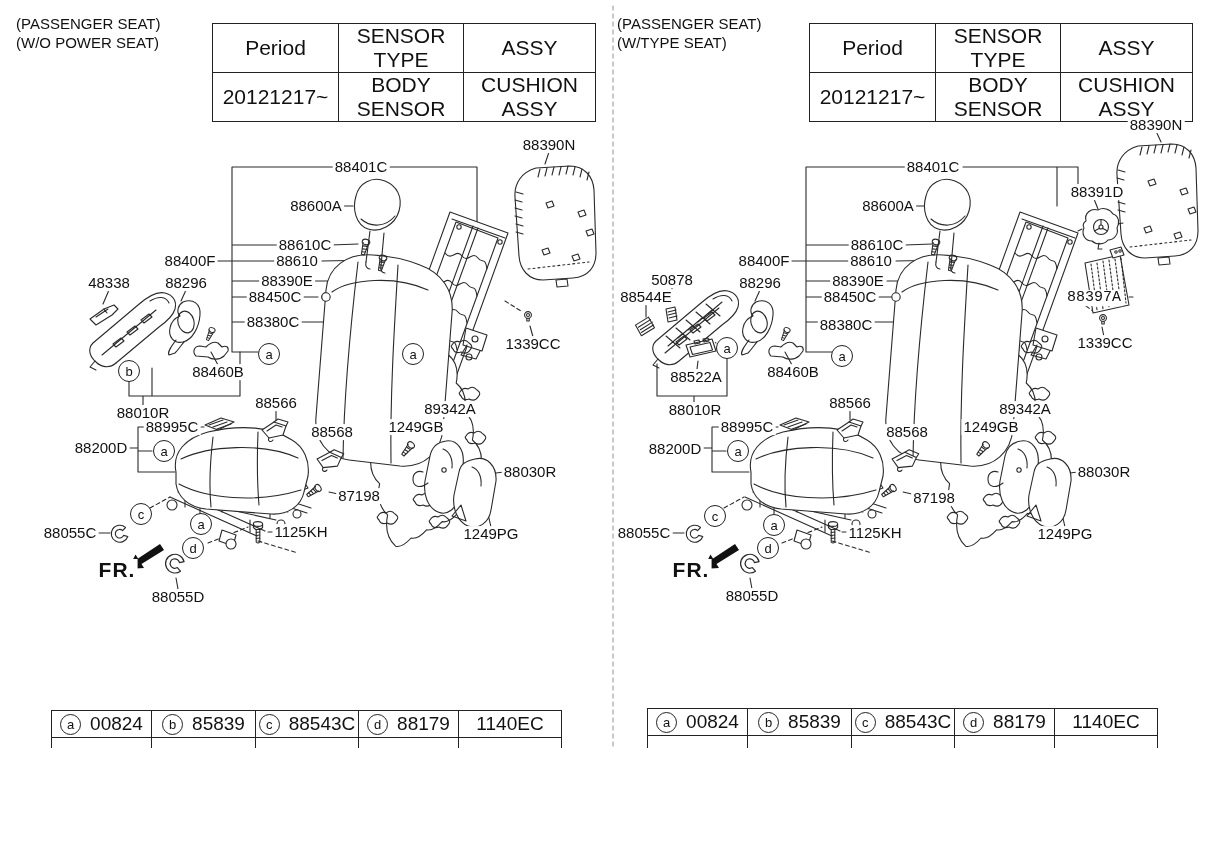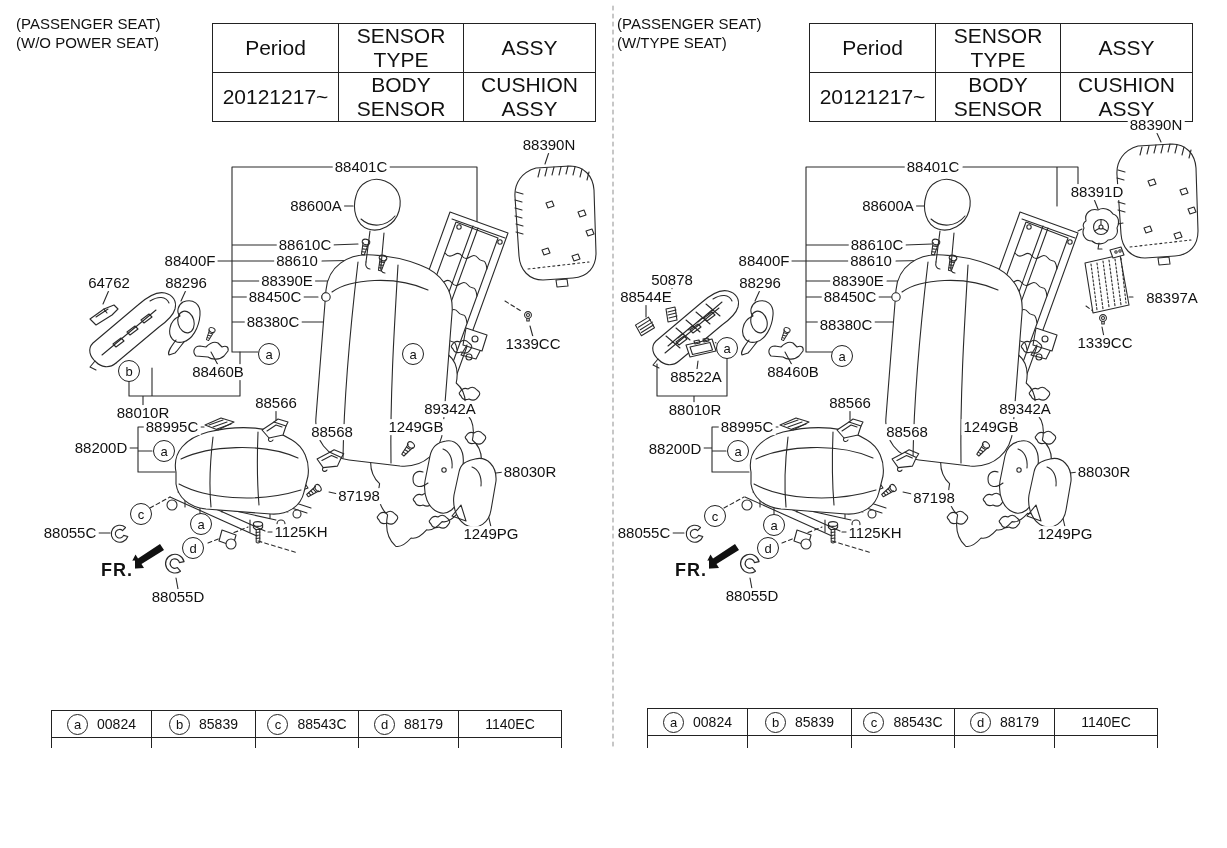--- a/index.html
+++ b/index.html
@@ -6,33 +6,33 @@
   .stage{position:relative;width:1227px;height:748px;background:#fff;overflow:hidden;
          font-family:"Liberation Sans", sans-serif;color:#111;}
   .art{position:absolute;left:0;top:0;}
   .side-title{position:absolute;font-size:15px;line-height:19px;white-space:nowrap;}
   .info{position:absolute;border-collapse:collapse;table-layout:fixed;}
   .info td{border:1.5px solid #222;text-align:center;vertical-align:middle;
            font-size:21px;height:24px;padding:0;}
   .labels,.callouts{position:absolute;inset:0;pointer-events:none;}
   .part-label{position:absolute;transform:translate(-50%,-50%);font-size:15px;
               background:#fff;padding:0 2px;white-space:nowrap;line-height:1.05;}
-  .part-label.big{font-size:18px;font-weight:bold;letter-spacing:1px;}
+  .part-label.big{font-size:21px;font-weight:bold;letter-spacing:1px;}
   .callout{position:absolute;transform:translate(-50%,-50%);width:20px;height:20px;
            border:1.3px solid #222;border-radius:50%;background:#fff;display:flex;
            align-items:center;justify-content:center;font-size:13px;line-height:1;}
   .legend{position:absolute;display:grid;grid-template-columns:100px 104px 103px 100px 102px;
           grid-template-rows:27px 88px;border:1.5px solid #222;background:#fff;}
   .lcell{border-right:1.3px solid #222;border-bottom:1.3px solid #222;display:flex;
          align-items:center;justify-content:center;gap:9px;}
   .lcell.last{border-right:none;}
   .lcell.body{border-bottom:none;}
   .lcirc{width:19px;height:19px;border:1.2px solid #222;border-radius:50%;display:flex;
          align-items:center;justify-content:center;font-size:13px;flex:0 0 auto;}
-  .lpart{font-size:14px;}
+  .lpart{font-size:19px;}
   .licon{width:62px;height:62px;}
 </style>
 </head>
 <body>
 
 <div class="stage">
 
   <svg class="art" width="1227" height="848" viewBox="0 0 1227 848">
     <defs>
 
@@ -351,21 +351,21 @@
   <div class="labels">
 
   <span class="part-label" style="left: 549px; top: 145px;">88390N</span>
       <span class="part-label" style="left: 361px; top: 167px;">88401C</span>
       <span class="part-label" style="left: 316px; top: 206px;">88600A</span>
       <span class="part-label" style="left: 305px; top: 245px;">88610C</span>
       <span class="part-label" style="left: 297px; top: 261px;">88610</span>
       <span class="part-label" style="left: 287px; top: 281px;">88390E</span>
       <span class="part-label" style="left: 275px; top: 297px;">88450C</span>
       <span class="part-label" style="left: 190px; top: 261px;">88400F</span>
-      <span class="part-label" style="left: 109px; top: 283px;">64762</span>
+      <span class="part-label" style="left: 109px; top: 283px;">48338</span>
       <span class="part-label" style="left: 186px; top: 283px;">88296</span>
       <span class="part-label" style="left: 273px; top: 322px;">88380C</span>
       <span class="part-label" style="left: 533px; top: 344px;">1339CC</span>
       <span class="part-label" style="left: 218px; top: 372px;">88460B</span>
       <span class="part-label" style="left: 143px; top: 413px;">88010R</span>
       <span class="part-label" style="left: 276px; top: 403px;">88566</span>
       <span class="part-label" style="left: 172px; top: 427px;">88995C</span>
       <span class="part-label" style="left: 101px; top: 448px;">88200D</span>
       <span class="part-label" style="left: 332px; top: 432px;">88568</span>
       <span class="part-label" style="left: 450px; top: 409px;">89342A</span>
@@ -386,21 +386,21 @@
       <span class="part-label" style="left: 888px; top: 206px;">88600A</span>
       <span class="part-label" style="left: 877px; top: 245px;">88610C</span>
       <span class="part-label" style="left: 871px; top: 261px;">88610</span>
       <span class="part-label" style="left: 858px; top: 281px;">88390E</span>
       <span class="part-label" style="left: 850px; top: 297px;">88450C</span>
       <span class="part-label" style="left: 764px; top: 261px;">88400F</span>
       <span class="part-label" style="left: 672px; top: 280px;">50878</span>
       <span class="part-label" style="left: 646px; top: 297px;">88544E</span>
       <span class="part-label" style="left: 760px; top: 283px;">88296</span>
       <span class="part-label" style="left: 846px; top: 325px;">88380C</span>
-      <span class="part-label" style="left: 1172px; top: 298px;">88397A</span>
+      <span class="part-label" style="left: 1094px; top: 298px; font-family: Liberation Mono, monospace;">88397A</span>
       <span class="part-label" style="left: 1105px; top: 343px;">1339CC</span>
       <span class="part-label" style="left: 793px; top: 372px;">88460B</span>
       <span class="part-label" style="left: 696px; top: 377px;">88522A</span>
       <span class="part-label" style="left: 695px; top: 410px;">88010R</span>
       <span class="part-label" style="left: 850px; top: 403px;">88566</span>
       <span class="part-label" style="left: 747px; top: 427px;">88995C</span>
       <span class="part-label" style="left: 675px; top: 449px;">88200D</span>
       <span class="part-label" style="left: 907px; top: 432px;">88568</span>
       <span class="part-label" style="left: 1025px; top: 409px;">89342A</span>
       <span class="part-label" style="left: 991px; top: 427px;">1249GB</span>

